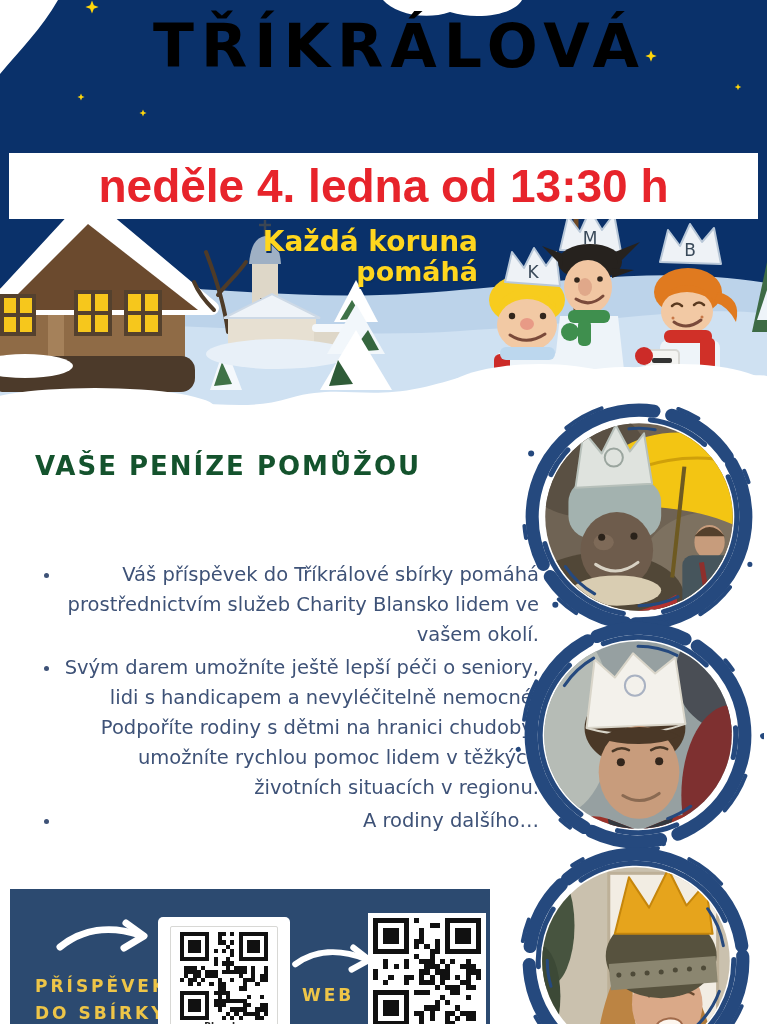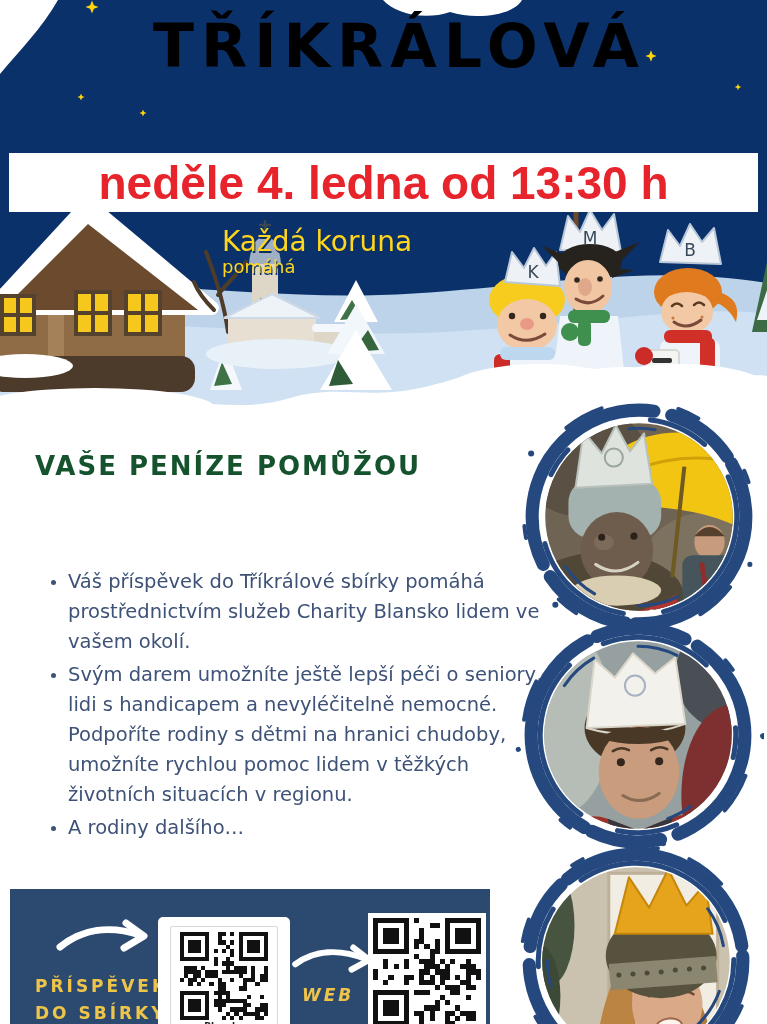--- a/index.html
+++ b/index.html
@@ -4,48 +4,48 @@
 <style>
   html,body{margin:0;padding:0;background:#ffffff;}
   .poster{position:relative;width:767px;height:1024px;overflow:hidden;background:#fff;
           font-family:"DejaVu Sans",sans-serif;}
   
   .header-art{position:absolute;top:0;left:0;width:767px;height:430px;}
   .title{position:absolute;left:16px;width:100%;text-align:center;color:#000000;
          font-weight:bold;line-height:1;letter-spacing:7px;}
   .title-1{top:16px;font-size:60px;}
   .title-2{top:88px;font-size:58px;}
-  .banner{position:absolute;top:153px;left:9px;right:9px;height:59px;background:#fff;
+  .banner{position:absolute;top:153px;left:9px;right:9px;height:66px;background:#fff;
           display:flex;align-items:center;justify-content:center;z-index:3;}
   .banner span{color:#e7242b;font-family:"Liberation Sans",sans-serif;font-weight:bold;
                font-size:46px;white-space:nowrap;}
-  .tagline{position:absolute;top:227px;left:222px;width:256px;text-align:left;z-index:3;
-           color:#ffd61e;font-weight:normal;font-size:28px;line-height:1.08;
+  .tagline{position:absolute;top:227px;left:222px;width:256px;text-align:right;z-index:3;
+           color:#ffd61e;font-weight:bold;font-size:28px;line-height:1.08;
            text-shadow:1px 2px 0 #0a2f63;}
-  .tagline .t2{font-size:18px;}
+  .tagline .t2{font-size:27px;}
   
   .heading{position:absolute;top:446px;left:35px;color:#14532d;font-weight:bold;
            font-size:26px;line-height:40px;letter-spacing:2px;z-index:2;}
-  .bullets{position:absolute;top:560px;left:37px;width:478px;margin:7px;padding:0 0 0 24px;
-           color:#3e5277;font-size:19.5px;line-height:30px;z-index:2;}
+  .bullets{position:absolute;top:560px;left:37px;width:478px;margin:0;padding:0 0 0 24px;
+           color:#3e5277;font-size:19.5px;line-height:30px;z-index:2;text-align:right;}
   .bullets li{margin-bottom:3px;}
   .bullets li::marker{color:#3e5277;font-size:.85em;}
   
   .photo{position:absolute;width:252px;height:252px;z-index:2;}
   .photo svg{display:block;width:252px;height:252px;}
   .p1{top:391px;left:513px;}
   .p2{top:609px;left:512px;}
   .p3{top:835px;left:510px;}
   
   .footer{position:absolute;top:889px;left:10px;width:480px;height:135px;
           background:#2c4a70;z-index:2;}
   .f-label{position:absolute;color:#eec548;font-weight:bold;font-size:17px;
            letter-spacing:3px;white-space:nowrap;}
   .donate{left:25px;top:84px;line-height:27px;}
-  .web{left:292px;top:96px;font-style:italic;}
+  .web{left:292px;top:96px;}
   .arrow{position:absolute;}
   .arrow1{left:44px;top:26px;width:100px;height:44px;}
   .arrow2{left:280px;top:50px;width:88px;height:40px;}
   .qr-card{position:absolute;background:#fff;}
   .qr-card1{left:148px;top:28px;width:132px;height:115px;border-radius:5px;}
   .qr-frame{margin:9px auto 0;width:106px;height:102px;border:1px solid #d8d8d5;
             border-radius:2px;text-align:center;}
   .qr1{width:88px;height:88px;margin:5px auto 0;}
   .qr-caption{display:flex;align-items:center;justify-content:center;gap:4px;
               font-size:9px;font-weight:bold;color:#222;margin-top:1px;}

